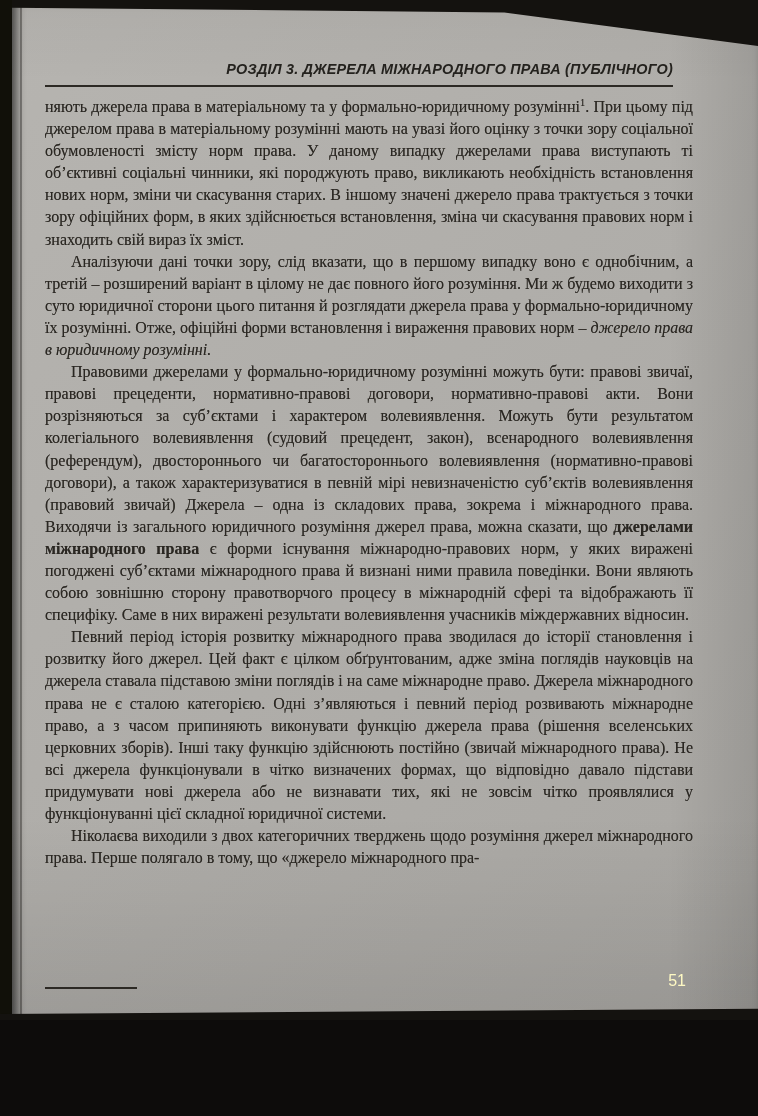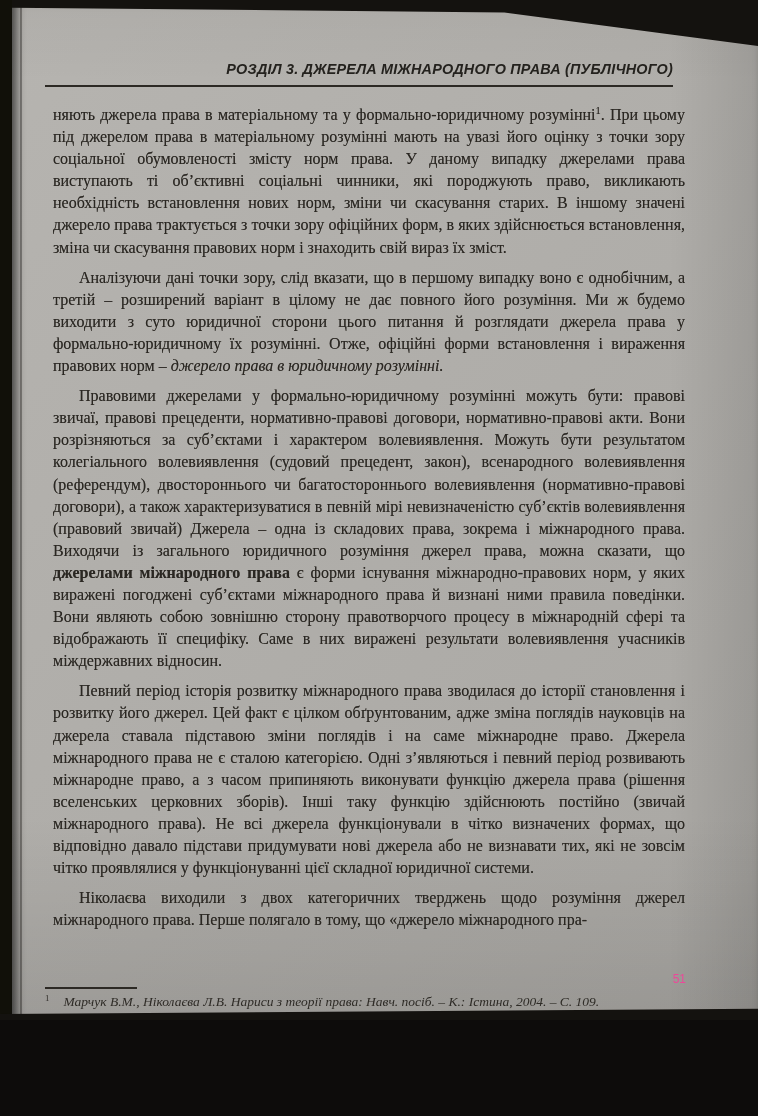--- a/index.html
+++ b/index.html
@@ -63,21 +63,21 @@
   
   .body-text {
     position: absolute;
     left: 45px; top: 96px; width: 648px;
     font-size: 16px;
     line-height: 22.1px;
     text-align: justify;
     color: #2a2722;
     text-shadow: 0 0 0.5px rgba(42,39,34,0.55);
   }
-  .body-text p { margin: 8px; }
+  .body-text p { margin: 0; }
   .body-text p.indent { text-indent: 26px; }
   .it { font-style: italic; }
   .bd { font-weight: bold; }
   sup { font-size: 0.65em; line-height: 0; }
 
   
   .footnote-rule {
     position: absolute;
     left: 45px; top: 987px; width: 92px; height: 0;
     border-top: 2px solid #2c2924;
@@ -97,22 +97,22 @@
   .footer-signature {
     position: absolute;
     left: 46px; top: 1032px;
     font-size: 12px;
     font-weight: bold;
     color: #2a2722;
   }
   .page-number {
     position: absolute;
     right: 72px; top: 972px;
-    font-size: 12px;
-    color: #ec4899;
+    font-size: 16px;
+    color: #fef9c3;
     font-family: "Liberation Sans", sans-serif;
   }
 </style>
 </head>
 <body>
 
 <div id="canvas">
   <div class="page"></div>
   <div class="edge-left-line"></div>
   <div class="edge-top"></div>
@@ -122,21 +122,18 @@
 
   <div class="body-text">
       <p class=""><span>няють джерела права в матеріальному та у формально-юридичному розумінні</span><sup>1</sup><span>. При цьому під джерелом права в матеріальному розумінні мають на увазі його оцінку з точки зору соціальної обумовленості змісту норм права. У даному випадку джерелами права виступають ті об’єктивні соціальні чинники, які породжують право, викликають необхідність встановлення нових норм, зміни чи скасування старих. В іншому значені джерело права трактується з точки зору офіційних форм, в яких здійснюється встановлення, зміна чи скасування правових норм і знаходить свій вираз їх зміст.</span></p>
       <p class="indent"><span>Аналізуючи дані точки зору, слід вказати, що в першому випадку воно є однобічним, а третій – розширений варіант в цілому не дає повного його розуміння. Ми ж будемо виходити з суто юридичної сторони цього питання й розглядати джерела права у формально-юридичному їх розумінні. Отже, офіційні форми встановлення і вираження правових норм – </span><span class="it">джерело права в юридичному розумінні.</span></p>
       <p class="indent"><span>Правовими джерелами у формально-юридичному розумінні можуть бути: правові звичаї, правові прецеденти, нормативно-правові договори, нормативно-правові акти. Вони розрізняються за суб’єктами і характером волевиявлення. Можуть бути результатом колегіального волевиявлення (судовий прецедент, закон), всенародного волевиявлення (референдум), двостороннього чи багатостороннього волевиявлення (нормативно-правові договори), а також характеризуватися в певній мірі невизначеністю суб’єктів волевиявлення (правовий звичай) Джерела – одна із складових права, зокрема і міжнародного права. Виходячи із загального юридичного розуміння джерел права, можна сказати, що </span><span class="bd">джерелами міжнародного права</span><span> є форми існування міжнародно-правових норм, у яких виражені погоджені суб’єктами міжнародного права й визнані ними правила поведінки. Вони являють собою зовнішню сторону правотворчого процесу в міжнародній сфері та відображають її специфіку. Саме в них виражені результати волевиявлення учасників міждержавних відносин.</span></p>
       <p class="indent"><span>Певний період історія розвитку міжнародного права зводилася до історії становлення і розвитку його джерел. Цей факт є цілком обґрунтованим, адже зміна поглядів науковців на джерела ставала підставою зміни поглядів і на саме міжнародне право. Джерела міжнародного права не є сталою категорією. Одні з’являються і певний період розвивають міжнародне право, а з часом припиняють виконувати функцію джерела права (рішення вселенських церковних зборів). Інші таку функцію здійснюють постійно (звичай міжнародного права). Не всі джерела функціонували в чітко визначених формах, що відповідно давало підстави придумувати нові джерела або не визнавати тих, які не зовсім чітко проявлялися у функціонуванні цієї складної юридичної системи.</span></p>
       <p class="indent"><span>Ніколаєва виходили з двох категоричних тверджень щодо розуміння джерел міжнародного права. Перше полягало в тому, що «джерело міжнародного пра-</span></p>
     </div>
 
   <div class="footnote-rule"></div>
-  <div class="footnote">
-    <sup>1</sup><span>Марчук В.М., Ніколаєва Л.В. Нариси з теорії права: Навч. посіб. – К.: Істина, 2004. – С. 109.</span>
-  </div>
 
   <div class="footer-signature">4*</div>
   <div class="page-number">51</div>
 
   <div class="edge-bottom"></div>
 </div>
 
 </body></html>

